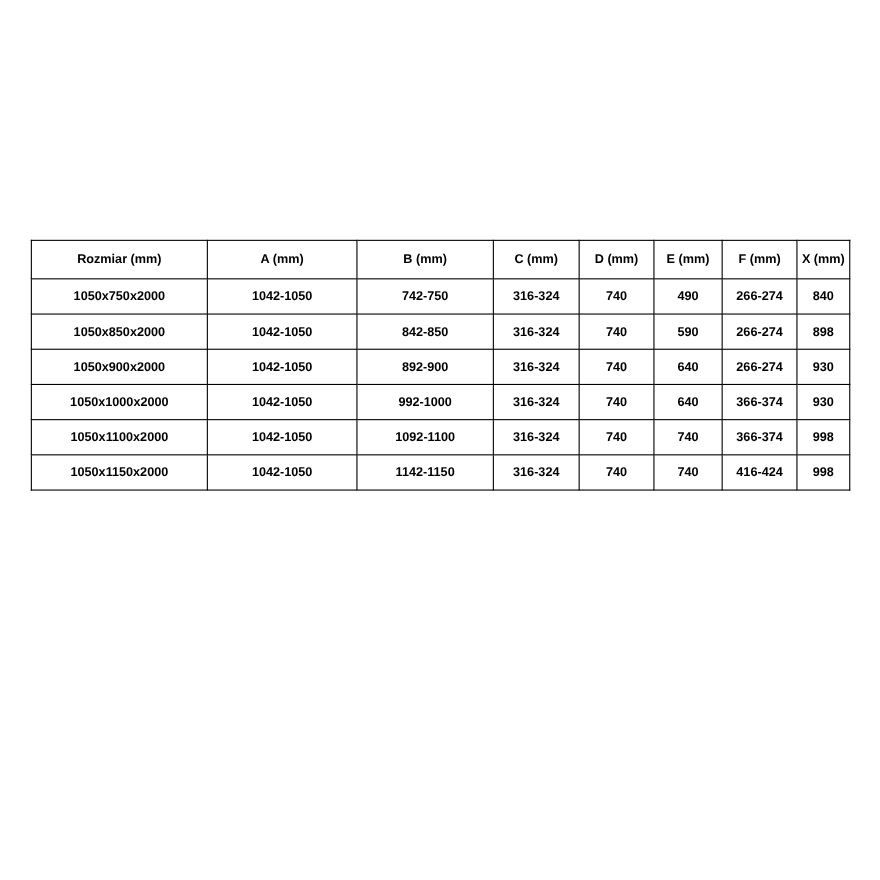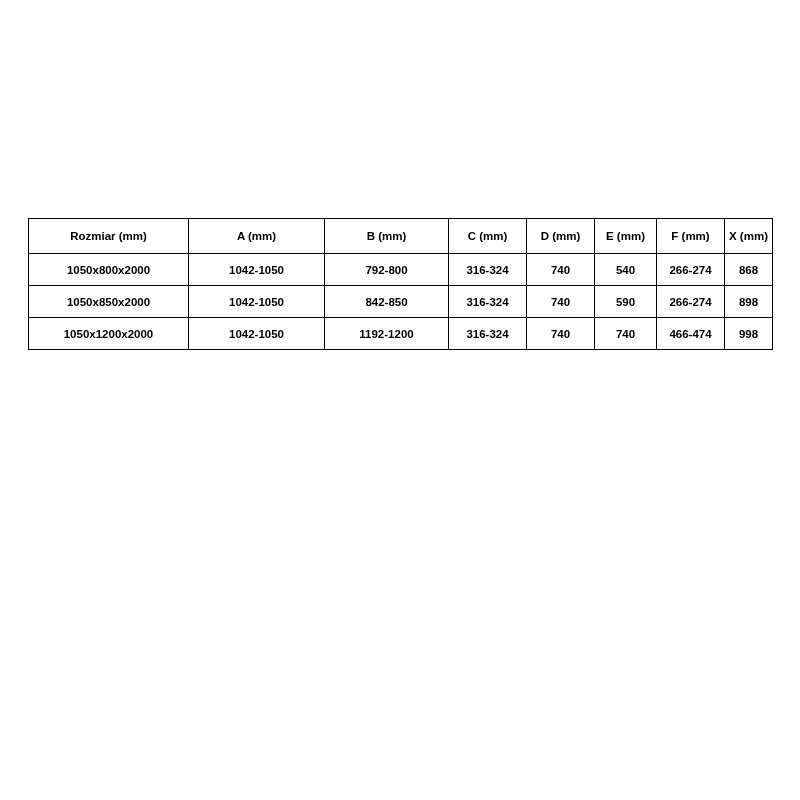--- a/index.html
+++ b/index.html
@@ -80,45 +80,75 @@
           <th>B (mm)</th>
           <th>C (mm)</th>
           <th>D (mm)</th>
           <th>E (mm)</th>
           <th>F (mm)</th>
           <th>X (mm)</th>
         </tr>
       </thead>
       <tbody>
         <tr>
-          <td>1050x800x2000</td>
+          <td>1050x750x2000</td>
           <td>1042-1050</td>
-          <td>792-800</td>
+          <td>742-750</td>
           <td>316-324</td>
           <td>740</td>
-          <td>540</td>
+          <td>490</td>
           <td>266-274</td>
-          <td>868</td>
+          <td>840</td>
         </tr>
         <tr>
           <td>1050x850x2000</td>
           <td>1042-1050</td>
           <td>842-850</td>
           <td>316-324</td>
           <td>740</td>
           <td>590</td>
           <td>266-274</td>
           <td>898</td>
         </tr>
         <tr>
-          <td>1050x1200x2000</td>
+          <td>1050x900x2000</td>
           <td>1042-1050</td>
-          <td>1192-1200</td>
+          <td>892-900</td>
+          <td>316-324</td>
+          <td>740</td>
+          <td>640</td>
+          <td>266-274</td>
+          <td>930</td>
+        </tr>
+        <tr>
+          <td>1050x1000x2000</td>
+          <td>1042-1050</td>
+          <td>992-1000</td>
+          <td>316-324</td>
+          <td>740</td>
+          <td>640</td>
+          <td>366-374</td>
+          <td>930</td>
+        </tr>
+        <tr>
+          <td>1050x1100x2000</td>
+          <td>1042-1050</td>
+          <td>1092-1100</td>
           <td>316-324</td>
           <td>740</td>
           <td>740</td>
-          <td>466-474</td>
+          <td>366-374</td>
+          <td>998</td>
+        </tr>
+        <tr>
+          <td>1050x1150x2000</td>
+          <td>1042-1050</td>
+          <td>1142-1150</td>
+          <td>316-324</td>
+          <td>740</td>
+          <td>740</td>
+          <td>416-424</td>
           <td>998</td>
         </tr>
       </tbody>
     </table>
   </div>
 </div>
 
 </body></html>

